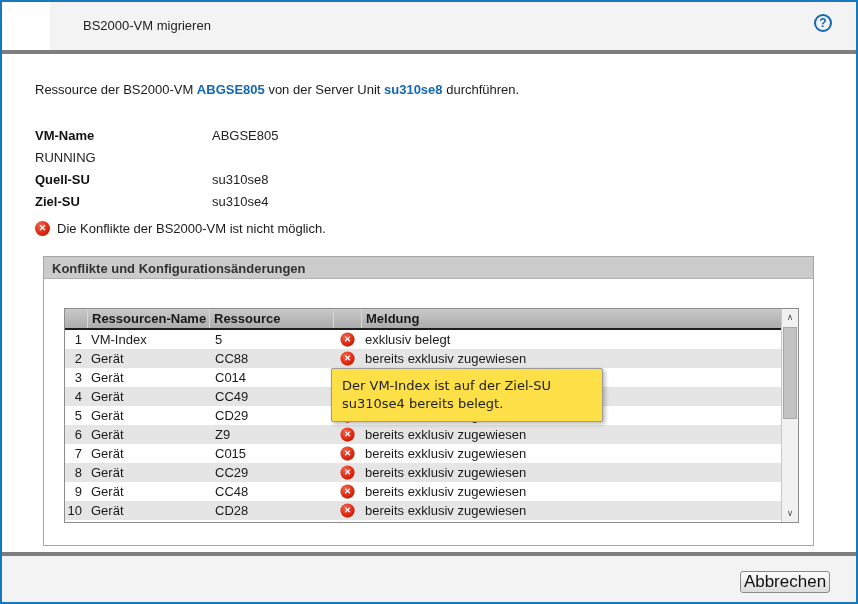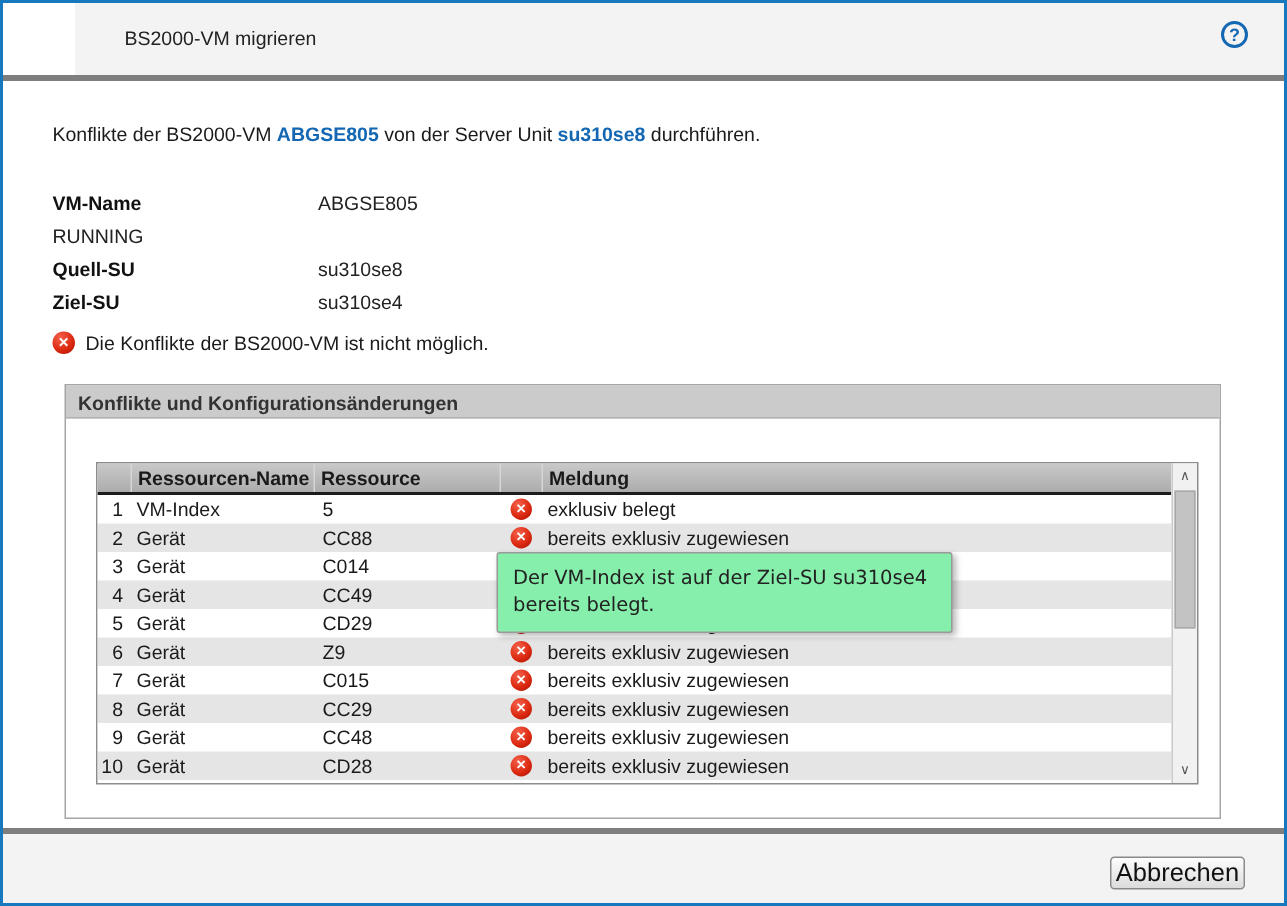--- a/index.html
+++ b/index.html
@@ -40,38 +40,38 @@
   .c-icon{ width:28px; display:flex; justify-content:center; align-items:center; }
   .c-msg{ flex:1; padding-left:4px; }
   .trow .err-icon{ transform:scale(0.95); }
 
   .scrollbar{ position:absolute; top:0; right:0; bottom:0; width:17px; background:#f1f1f1; border-left:1px solid #c9c9c9; }
   .sb-btn{ position:absolute; left:0; width:16px; height:17px; background:#f1f1f1; color:#555; font-size:9px; text-align:center; line-height:17px; cursor:pointer; }
   .sb-up{ top:0; }
   .sb-down{ bottom:0; }
   .sb-thumb{ position:absolute; left:1px; top:18px; width:14px; height:92px; background:#c3c3c3; border:1px solid #a8a8a8; cursor:grab; }
 
-  .tooltip{ position:absolute; left:329px; top:366px; width:304px; background:#86efac; border:1px solid #9a9a9a; border-radius:2px; box-shadow:2px 2px 4px rgba(0,0,0,0.28); padding:8px 10px; font-family:"DejaVu Sans", sans-serif; font-size:13px; color:#222; line-height:18px; z-index:5; }
+  .tooltip{ position:absolute; left:329px; top:366px; width:272px; background:#fde047; border:1px solid #9a9a9a; border-radius:2px; box-shadow:2px 2px 4px rgba(0,0,0,0.28); padding:8px 10px; font-family:"DejaVu Sans", sans-serif; font-size:13px; color:#222; line-height:18px; z-index:5; }
 
   .footer-divider{ position:absolute; top:550px; left:0; right:0; height:4px; background:#7e7e7e; }
   .footer{ position:absolute; top:554px; left:0; right:0; bottom:0; background:#f3f3f3; }
   .cancel-btn{ position:absolute; right:26px; top:15px; width:90px; height:22px; background:linear-gradient(#fdfdfd,#dcdcdc); border:1px solid #8a8a8a; border-radius:3px; font-family:Liberation Sans, sans-serif; font-size:17px; color:#111; cursor:pointer; }
 </style>
 </head>
 <body>
 
 <div class="dialog">
 
   <div class="header">
     <span class="dialog-title">BS2000-VM migrieren</span>
     <span class="help-icon">?</span>
   </div>
   <div class="hdr-divider"></div>
 
-  <p class="intro"><span>Konflikte der BS2000-VM </span><span class="blue">ABGSE805</span><span> von der Server Unit </span><span class="blue">su310se8</span><span> durchführen.</span></p>
+  <p class="intro"><span>Ressource der BS2000-VM </span><span class="blue">ABGSE805</span><span> von der Server Unit </span><span class="blue">su310se8</span><span> durchführen.</span></p>
 
   <div class="details">
     <div class="drow">
       <span class="dlabel">VM-Name</span>
       <span class="dvalue">ABGSE805</span>
     </div>
     <div class="drow">
       <span class="dvalue">RUNNING</span>
     </div>
     <div class="drow">

